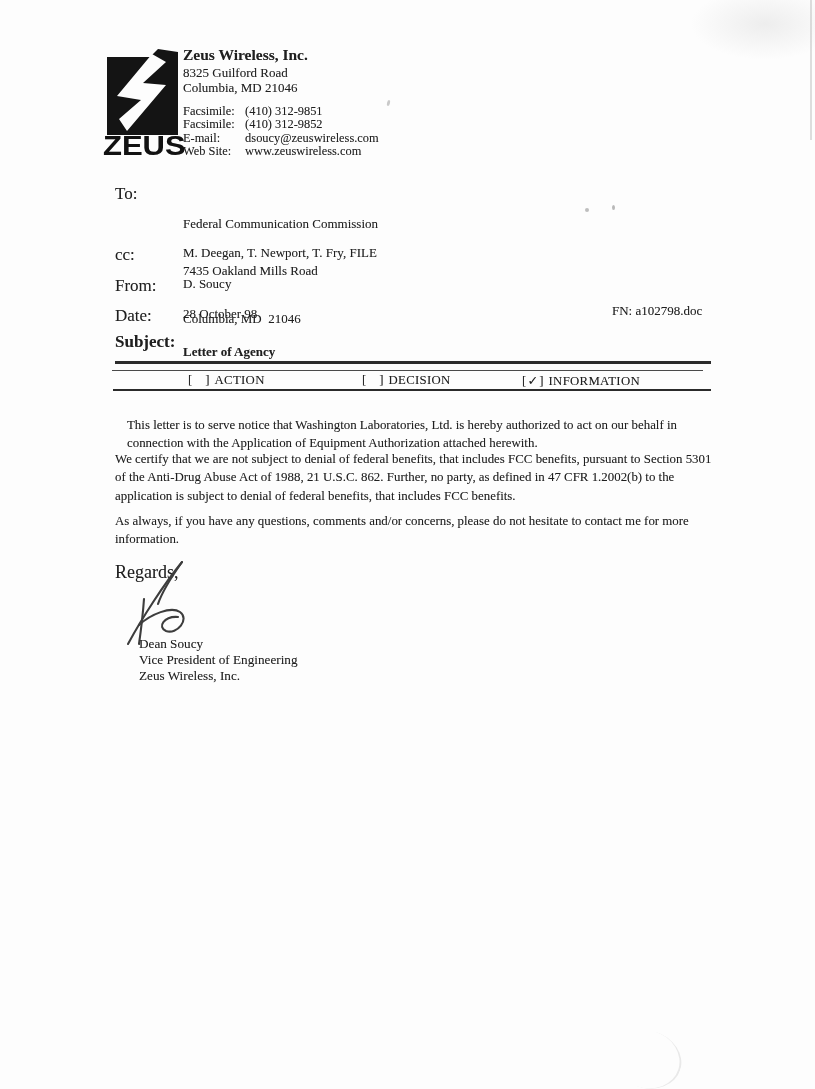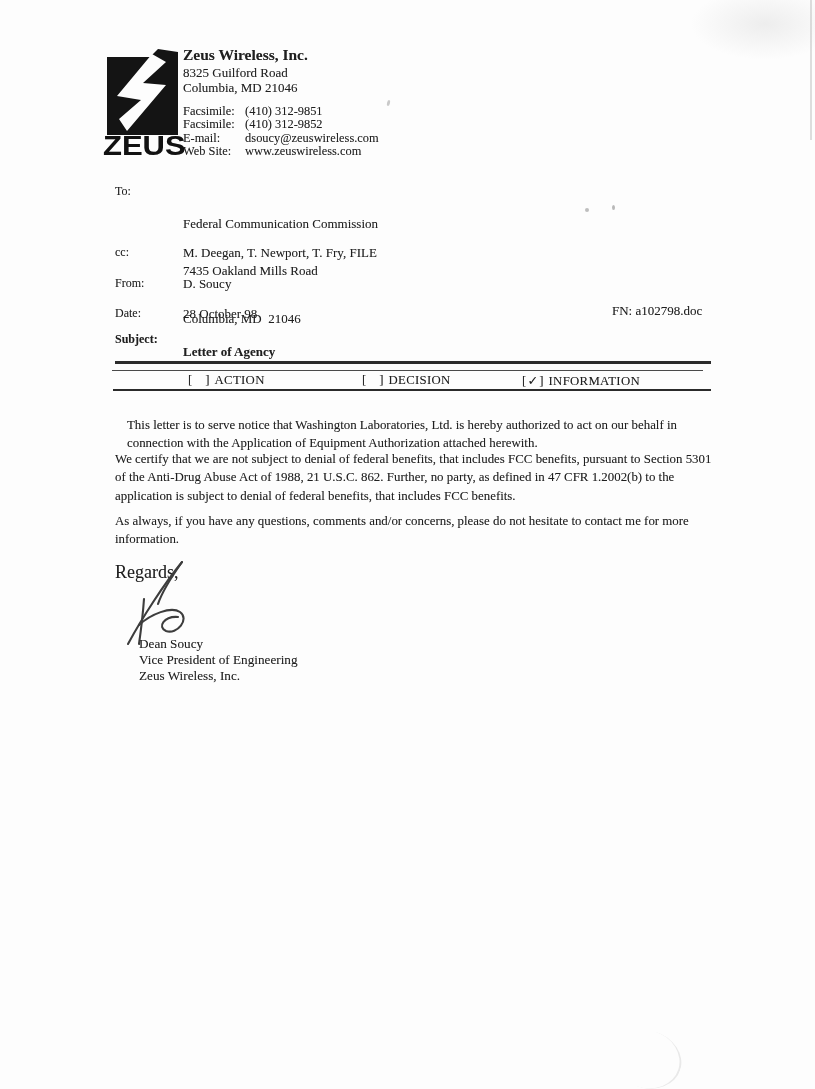--- a/index.html
+++ b/index.html
@@ -22,21 +22,21 @@
     color:#121212;transform:scaleY(0.92);transform-origin:top left;
   }
   .lh-info{position:absolute;left:183px;top:46px;}
   .lh-company{font-weight:bold;font-size:15.5px;margin-bottom:2px;}
   .lh-addr{font-size:13px;line-height:14.5px;}
   .lh-contacts{margin-top:10px;font-size:12.4px;line-height:13.3px;}
   .lh-row{white-space:nowrap;}
   .lh-label{display:inline-block;width:59px;}
 
   
-  .meta-label{position:absolute;left:115px;font-size:12px;text-align:right;}
+  .meta-label{position:absolute;left:115px;font-size:17px;text-align:right;}
   .meta-value{position:absolute;left:183px;font-size:13px;white-space:pre-wrap;}
   .bold{font-weight:bold;}
   .to-lines div{line-height:15.4px;}
   .fn{position:absolute;left:612px;top:303px;font-size:13px;}
 
   
   .rule{position:absolute;background:#2b2b2b;}
   .rule-1{left:115px;top:361px;width:596px;height:2.6px;}
   .rule-2{left:112px;top:370px;width:591px;height:1.3px;background:#4a4a4a;}
   .rule-3{left:113px;top:389px;width:598px;height:2.2px;}

